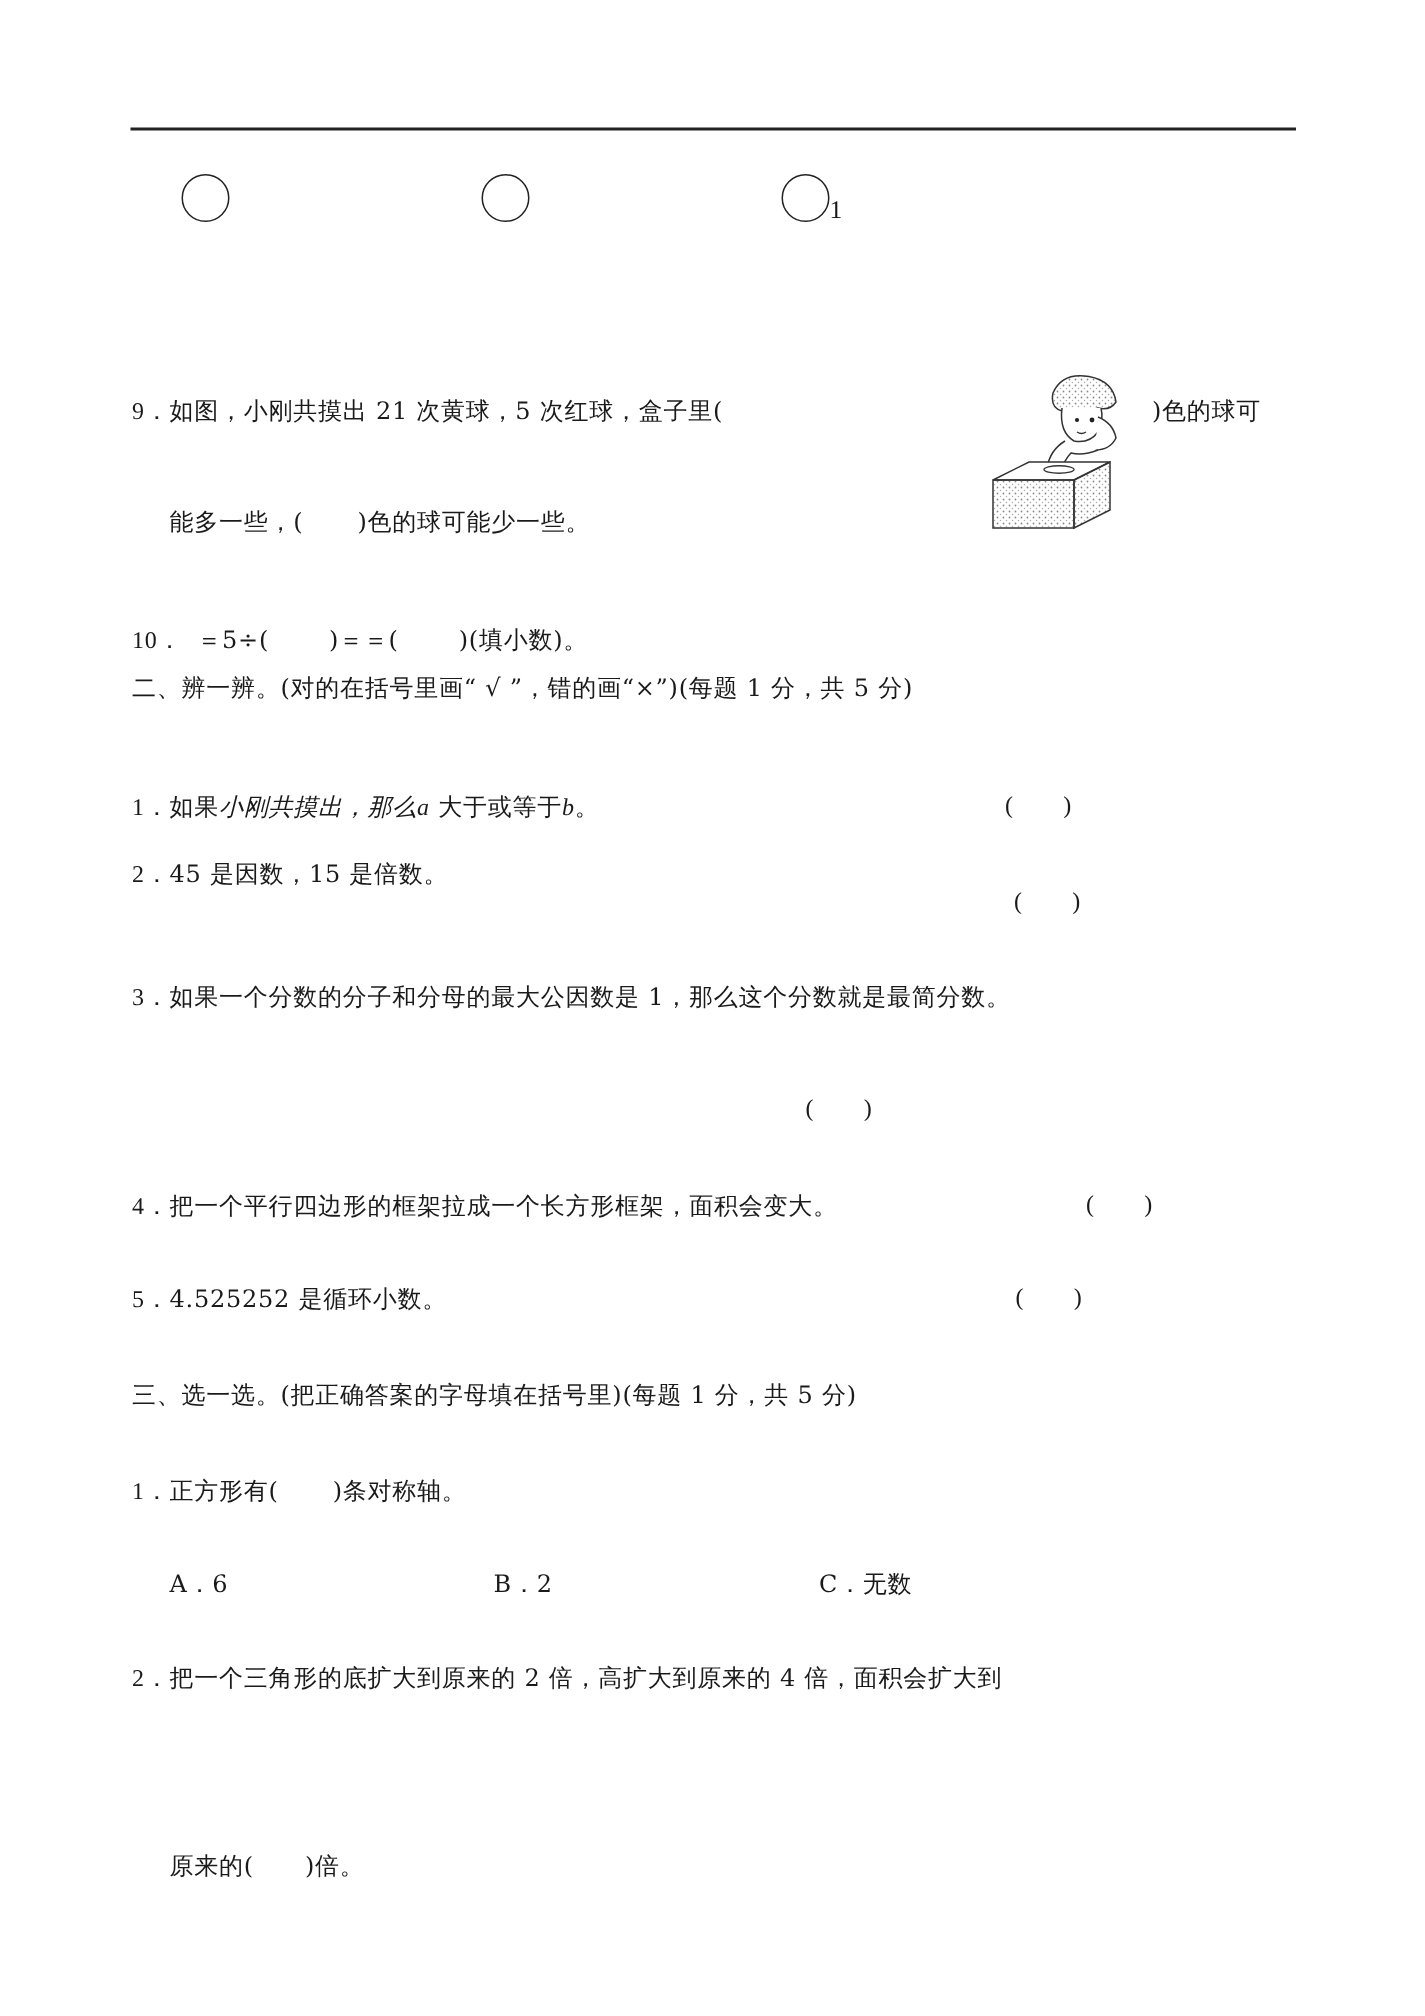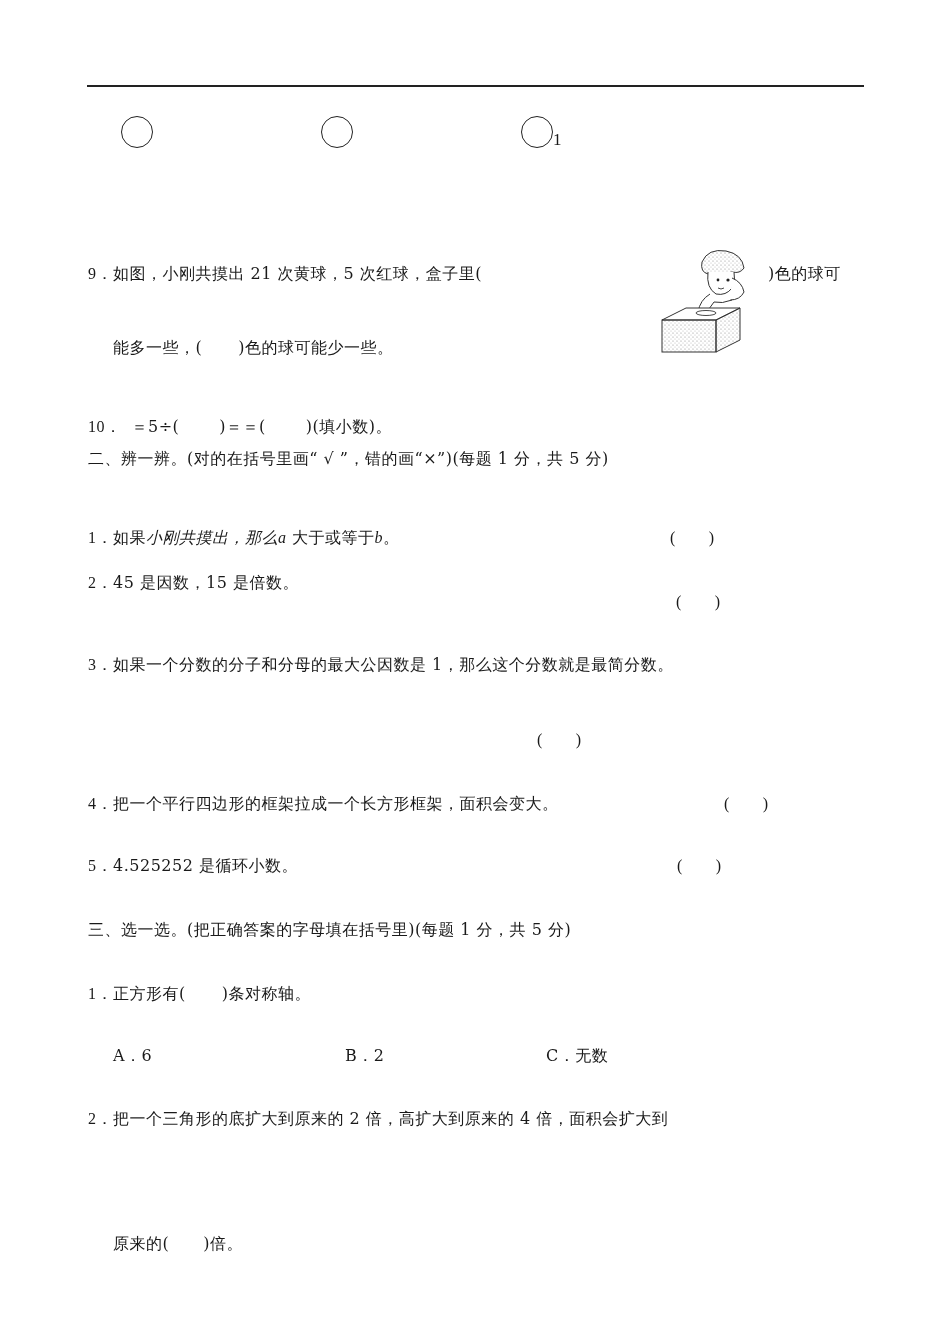--- a/index.html
+++ b/index.html
@@ -99,21 +99,21 @@
   <span class="num">5．</span><span>4.525252 是循环小数。</span>
 </div>
 <div class="line paren" style="left:677px; top:848px;">(　　)</div>
 
 <div class="line" style="left:88px; top:912px;">三、选一选。(把正确答案的字母填在括号里)(每题 1 分，共 5 分)</div>
 
 <div class="line" style="left:88px; top:976px;">
   <span class="num">1．</span><span>正方形有(</span><span class="gap" style="width:36px"></span><span>)条对称轴。</span>
 </div>
 <div class="line" style="left:113px; top:1038px;">A．6</div>
-<div class="line" style="left:329px; top:1038px;margin-left:16px;">B．2</div>
+<div class="line" style="left:329px; top:1038px;">B．2</div>
 <div class="line" style="left:546px; top:1038px;">C．无数</div>
 
 <div class="line" style="left:88px; top:1101px;">
   <span class="num">2．</span><span>把一个三角形的底扩大到原来的 2 倍，高扩大到原来的 4 倍，面积会扩大到</span>
 </div>
 <div class="line" style="left:113px; top:1226px;">
   <span>原来的(</span><span class="gap" style="width:34px"></span><span>)倍。</span>
 </div>
 
 </body></html>

